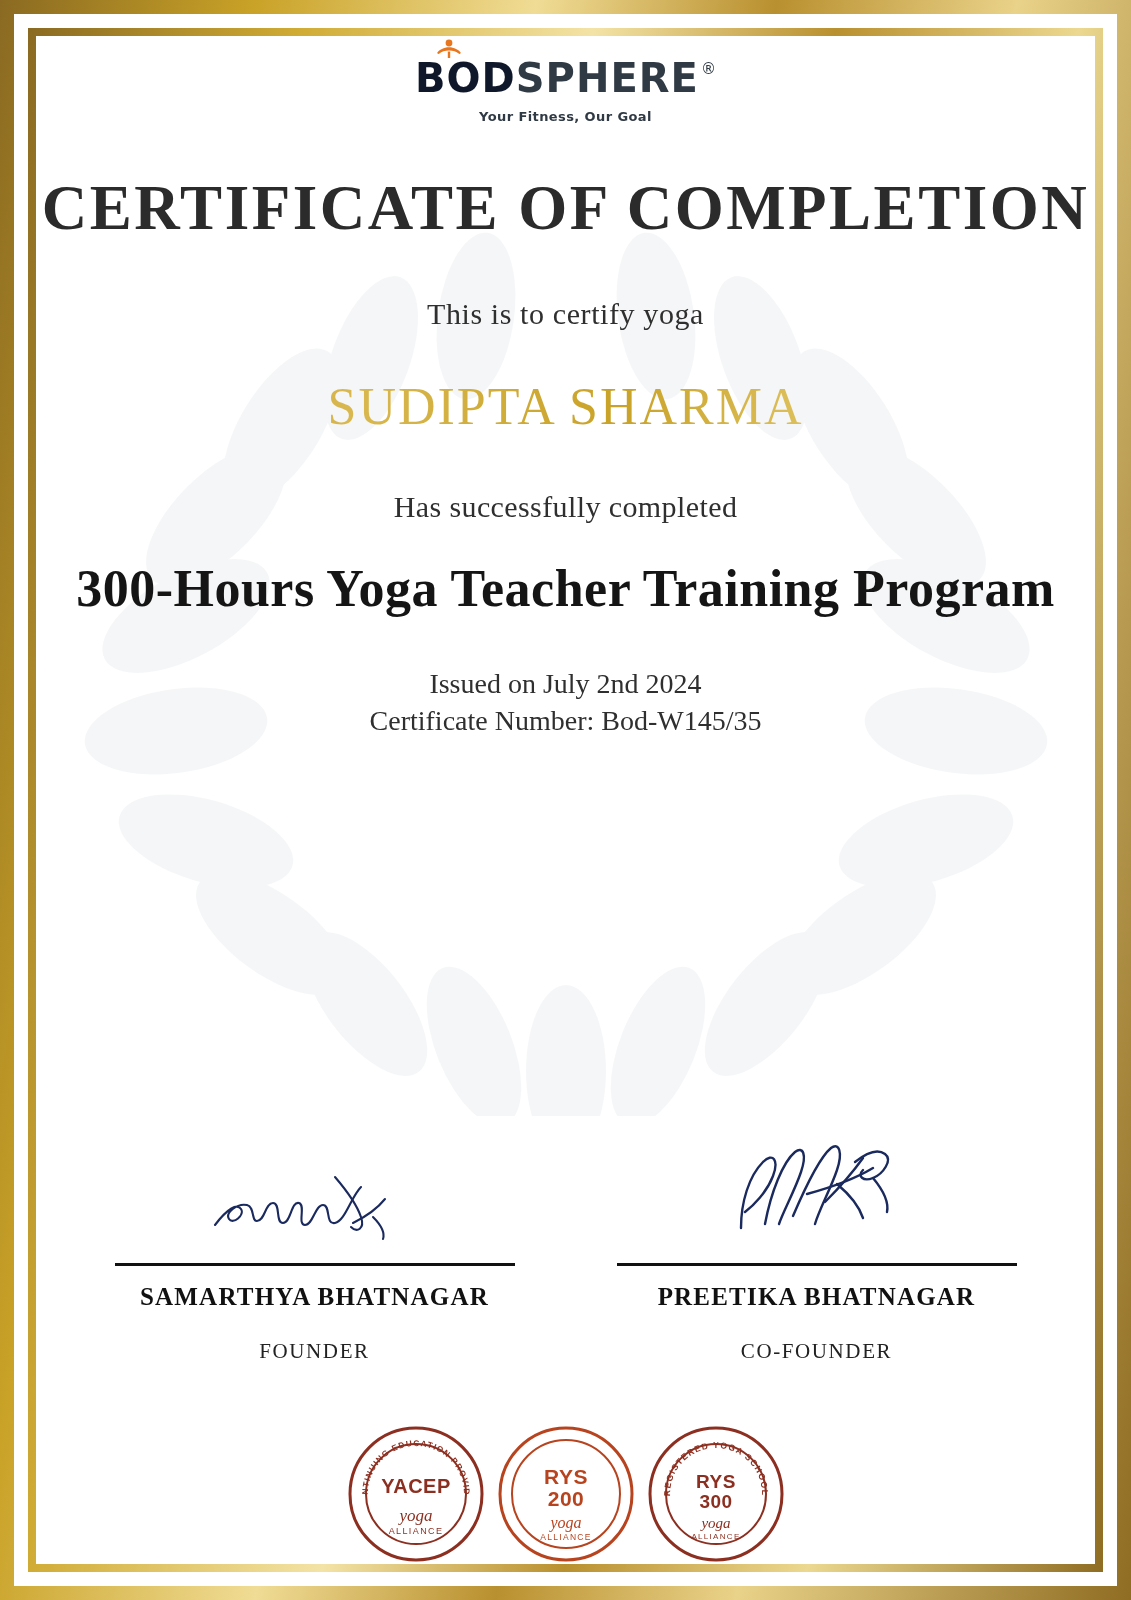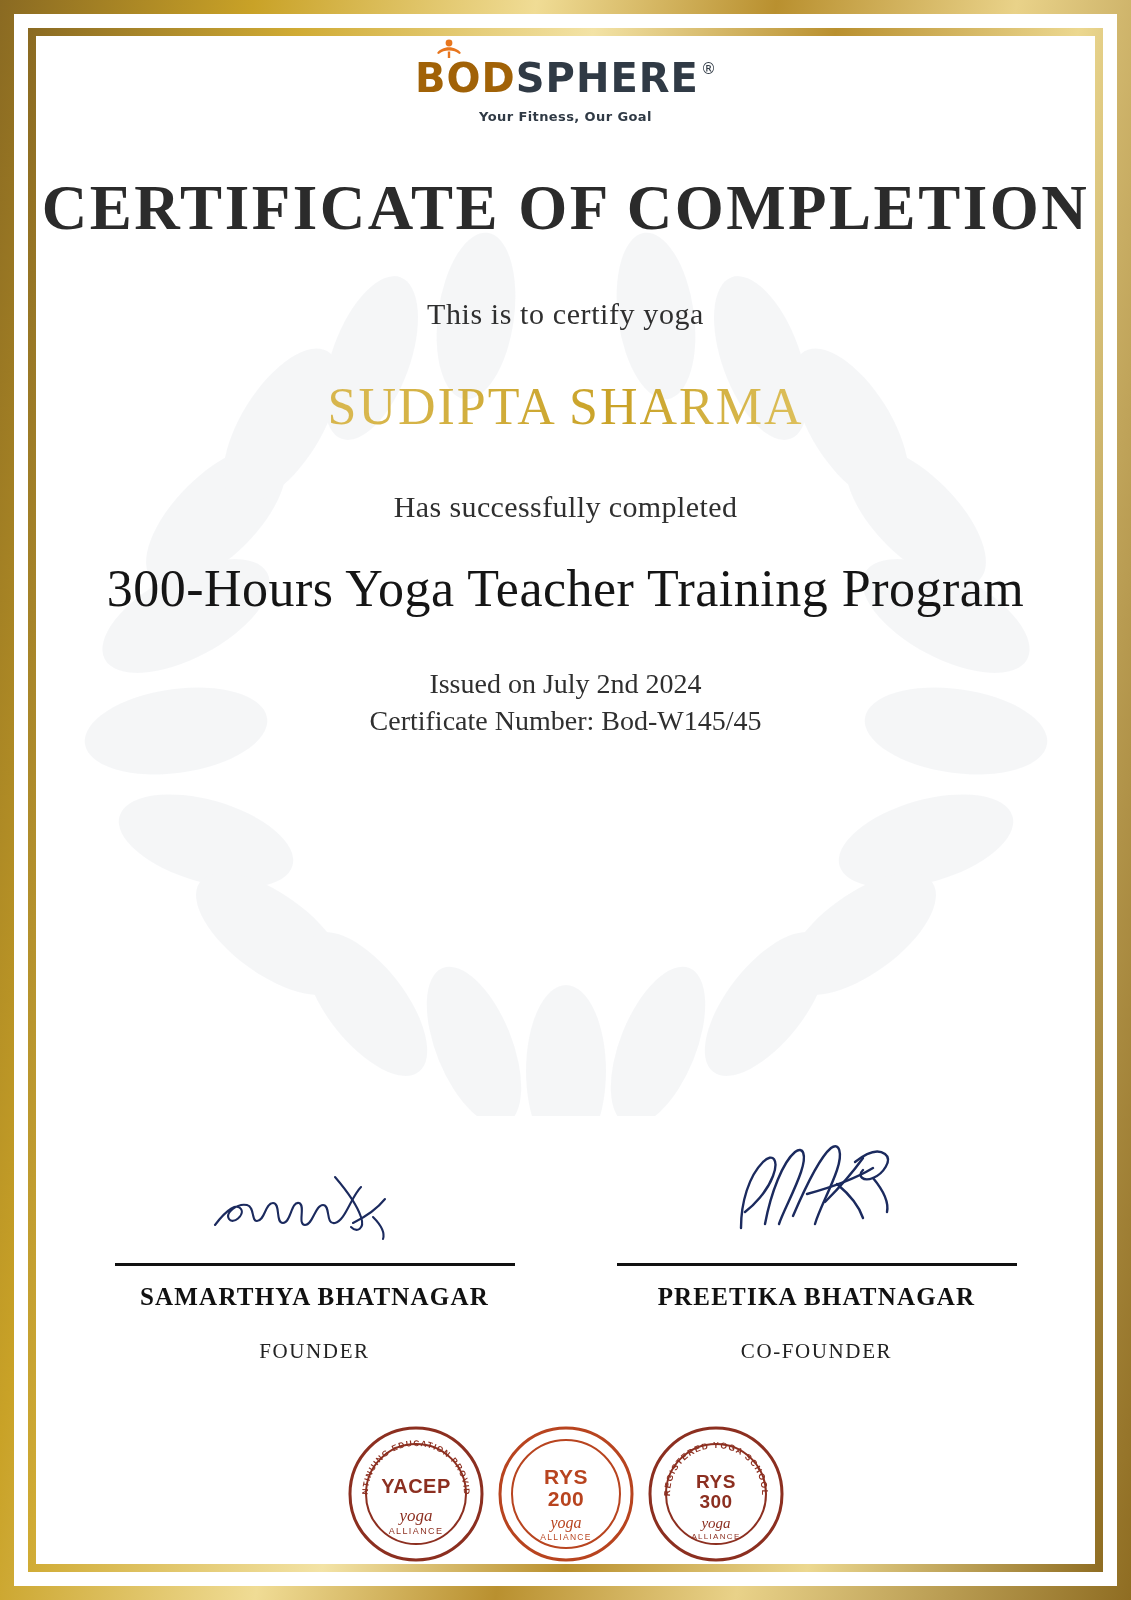--- a/index.html
+++ b/index.html
@@ -76,21 +76,21 @@
     justify-content: center;
     position: relative;
   }
   .logo-text {
     font-family: "DejaVu Sans", sans-serif;
     font-weight: bold;
     font-size: 40px;
     letter-spacing: 1px;
     line-height: 1;
   }
-  .logo-bod { color: #a16207; }
+  .logo-bod { color: #0f172a; }
   .logo-sphere { color: #303a45; }
   .logo-reg {
     font-family: "DejaVu Sans", sans-serif;
     font-size: 15px;
     color: #303a45;
     vertical-align: super;
     margin-left: 2px;
     align-self: flex-start;
     margin-top: 2px;
   }
@@ -143,21 +143,21 @@
   .completed-line {
     margin-top: 54px;
     font-size: 30px;
     color: #2f2f2f;
     letter-spacing: 0.4px;
   }
 
   .program {
     margin-top: 30px;
     font-size: 52px;
-    font-weight: normal;
+    font-weight: bold;
     color: #151515;
     letter-spacing: 0.5px;
     line-height: 1.33;
   }
 
   .issued {
     margin-top: 40px;
     font-size: 28px;
     color: #2f2f2f;
     line-height: 1.5;
@@ -282,21 +282,21 @@
 
       <div class="certify-line">This is to certify yoga</div>
 
       <div class="recipient">SUDIPTA SHARMA</div>
 
       <div class="completed-line">Has successfully completed</div>
 
       <div class="program">300-Hours Yoga Teacher Training Program</div>
 
       <div class="issued">Issued on July 2nd 2024</div>
-      <div class="cert-number">Certificate Number: Bod-W145/45</div>
+      <div class="cert-number">Certificate Number: Bod-W145/35</div>
 
     </div>
 
     <div class="signatures">
 
       <div class="sig-block">
         <div class="sig-img">
           <svg width="260" height="110" viewBox="0 0 260 110">
             <g fill="none" stroke="#1b2a5e" stroke-width="2.1" stroke-linecap="round">
               <path d="M30 78 C42 62 52 56 56 62 C60 68 48 78 44 72 C40 66 52 56 62 58 C70 60 66 74 72 74 C80 74 80 56 88 56 C96 56 90 76 98 76 C106 76 106 54 114 56 C121 58 112 78 120 78 C128 78 130 58 138 58 C146 58 140 78 150 76 C160 74 166 50 176 40"></path>

